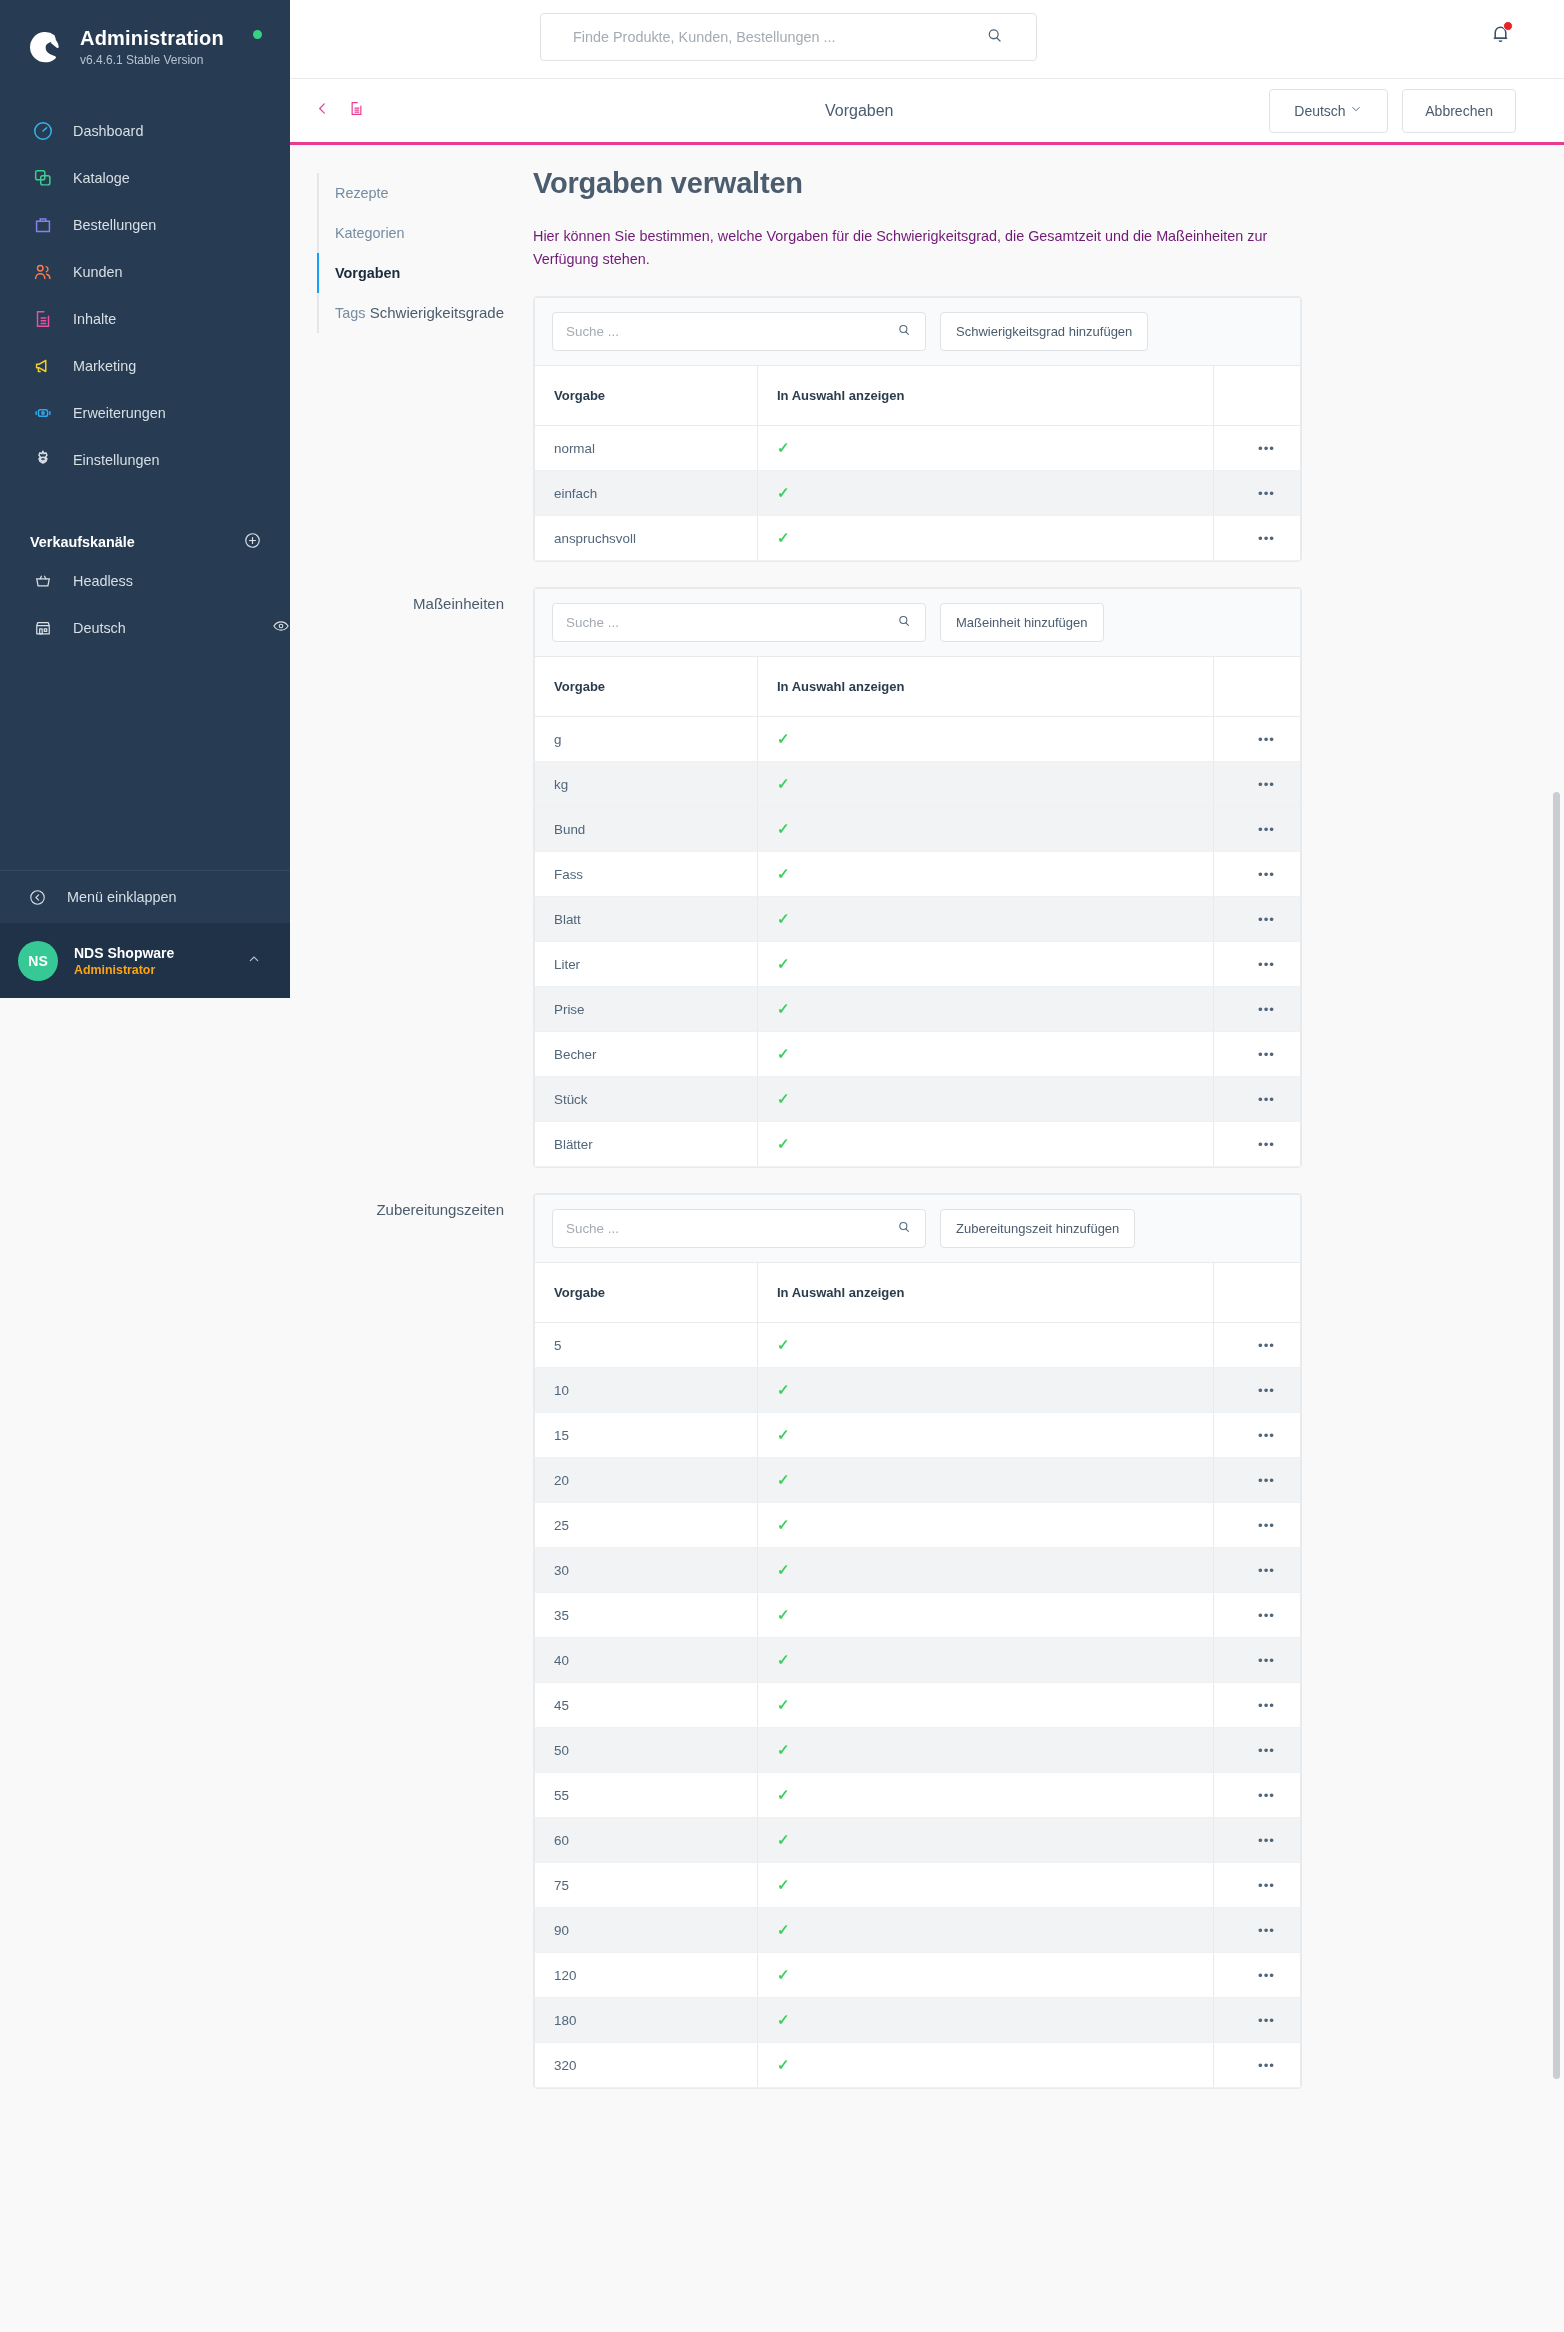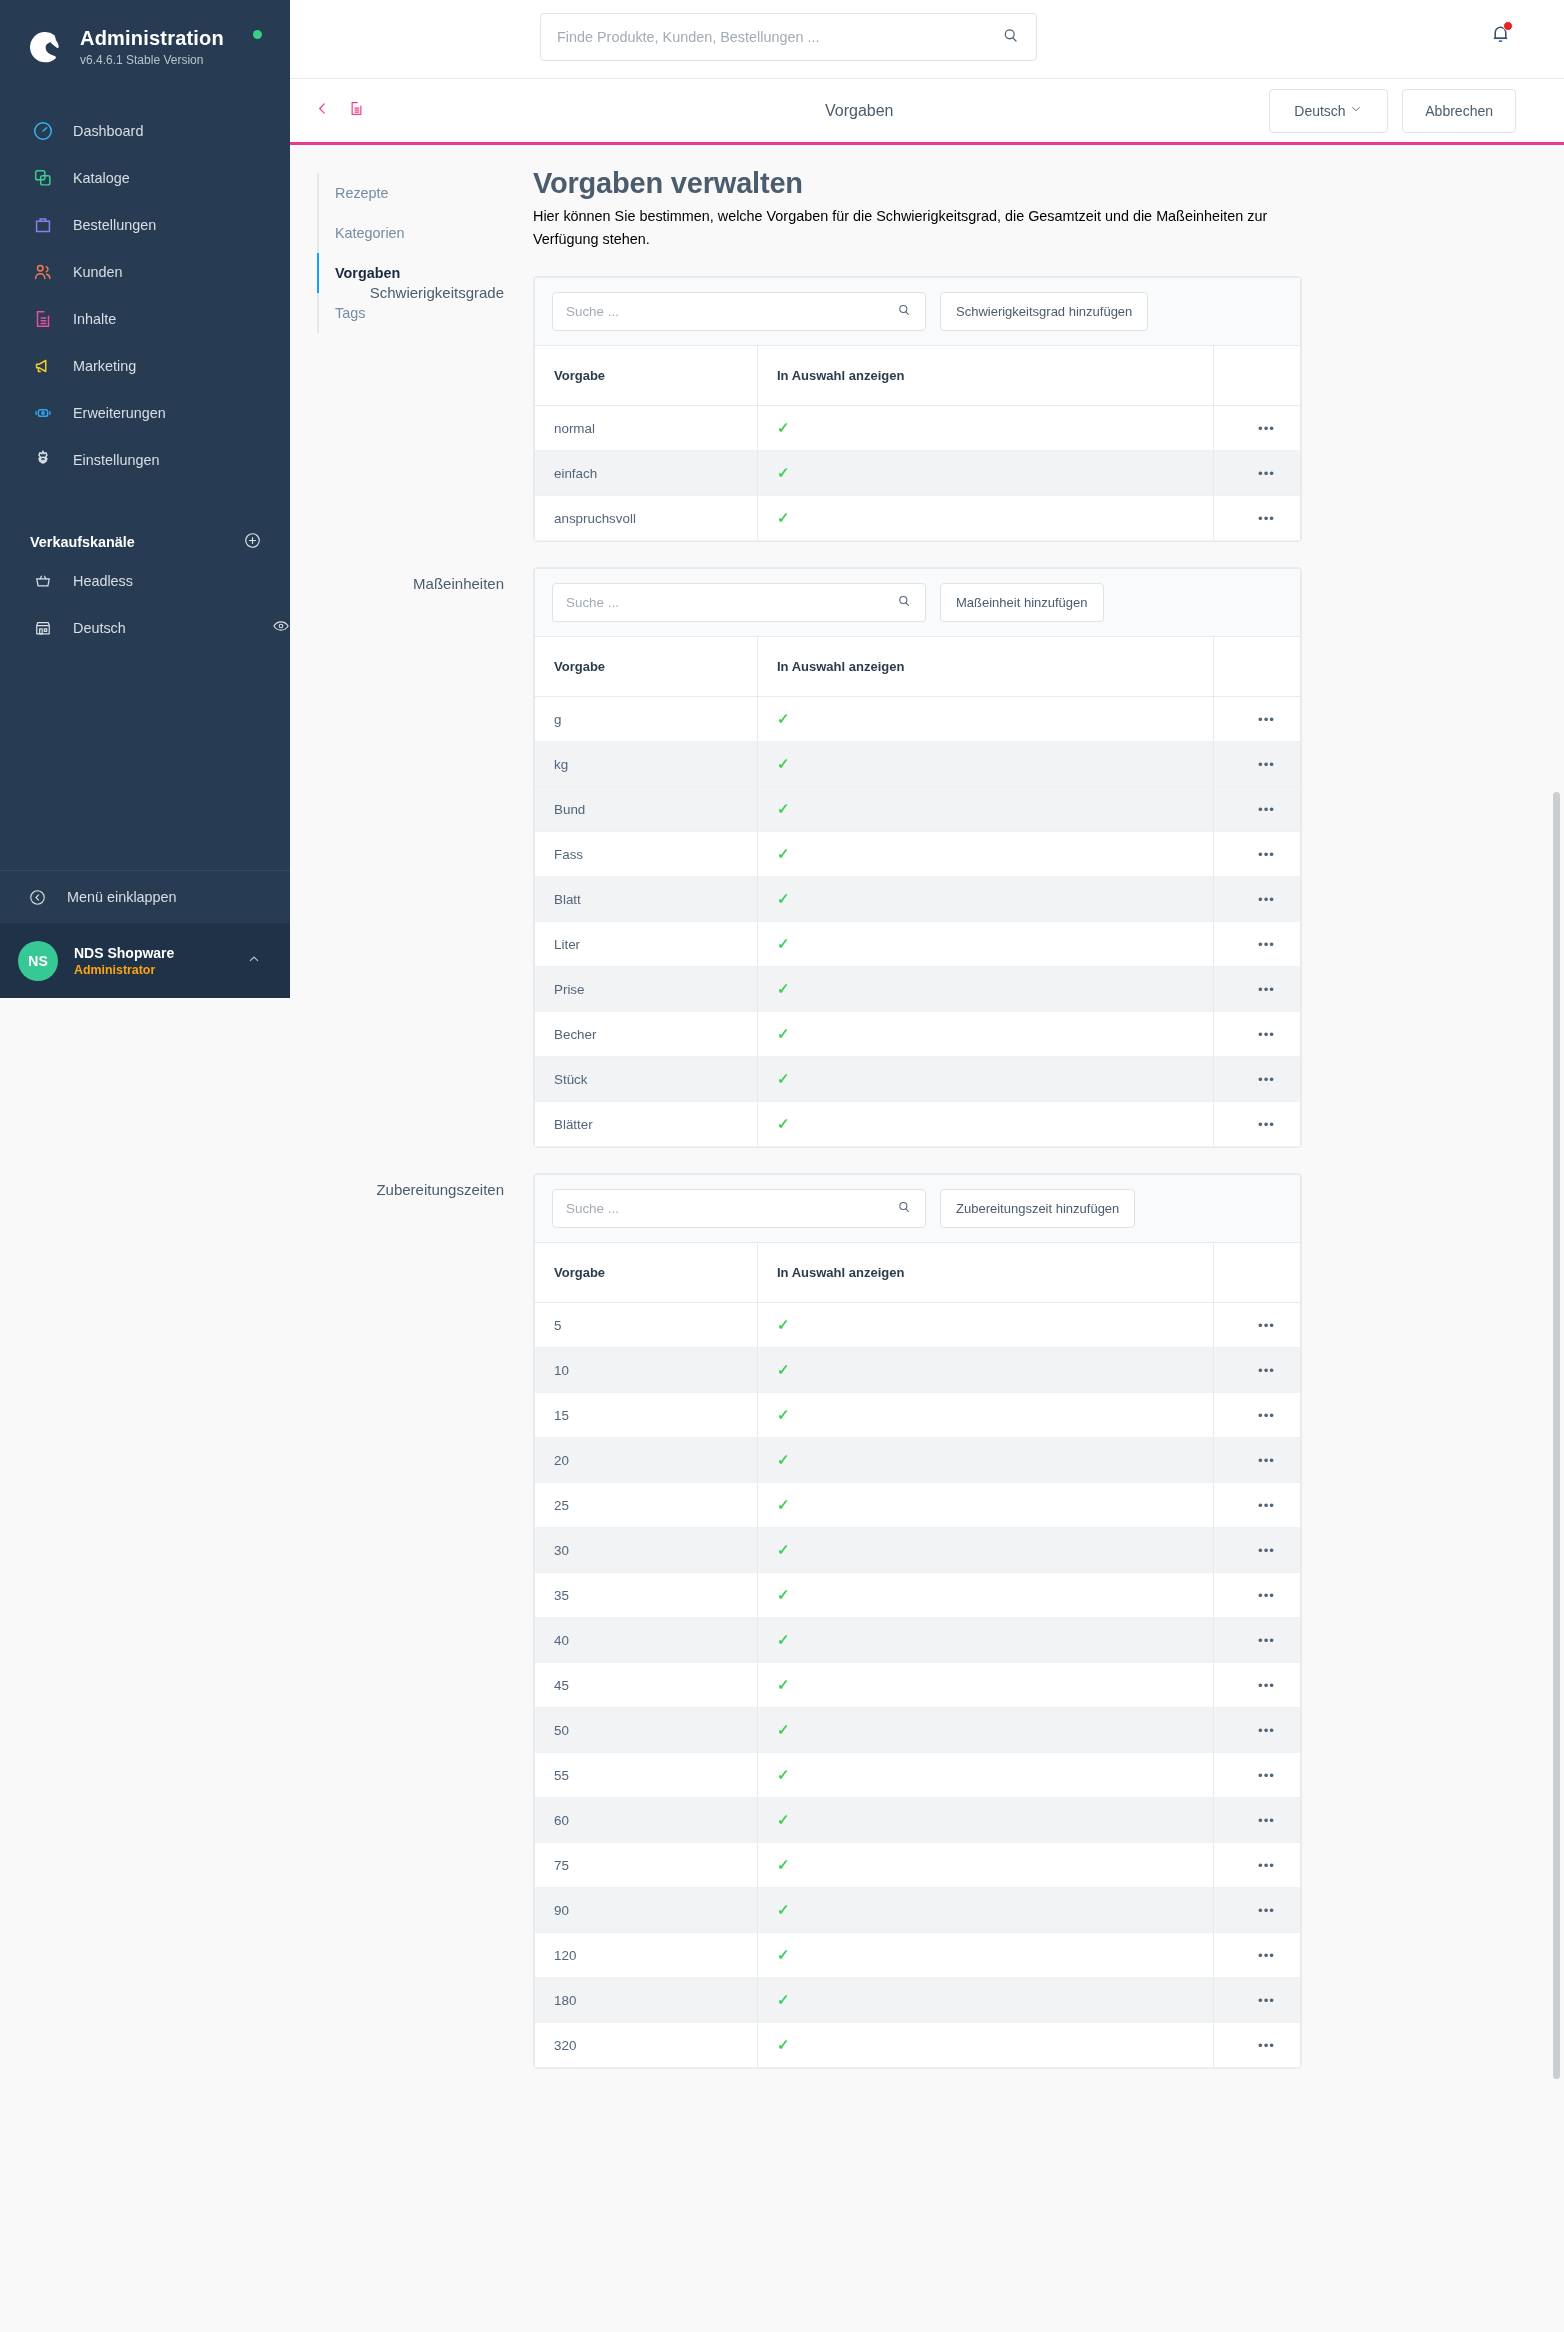--- a/index.html
+++ b/index.html
@@ -62,21 +62,21 @@
   
   .main { position: absolute; left: 290px; top: 0; right: 0; }
 
   .topbar {
     height: 79px; background: #fff; border-bottom: 1px solid #e7ebed;
     display: flex; align-items: center; position: relative;
   }
   .search-wrap { position: absolute; left: 250px; top: 13px; width: 497px; }
   .search-box {
     width: 100%; height: 48px; border: 1px solid #dfe3e6; border-radius: 4px;
-    background: #fff; display: flex; align-items: center; padding: 0 16px;
+    background: #fff; display: flex; align-items: center; padding: 0 32px;
   }
   .search-box input {
     flex: 1; border: 0; outline: none; font-family: "Liberation Sans", sans-serif;
     font-size: 14.4px; color: #52667a; background: transparent;
   }
   .search-box input::placeholder { color: #a3abb4; }
   .bell { position: absolute; right: 52px; top: 22px; cursor: pointer; }
   .bell-dot { position: absolute; right: -1px; top: -1px; width: 10px; height: 10px; border-radius: 50%; background: #e52427; border: 1.5px solid #fff; }
 
   .subbar {
@@ -103,21 +103,21 @@
   .content-nav { width: 243px; flex: 0 0 243px; padding: 28px 0 0 27px; }
   .cn-item {
     height: 40px; display: flex; align-items: center;
     padding-left: 16px; font-size: 14.4px; color: #758ca3;
     border-left: 2px solid #e4e7ea; cursor: pointer;
   }
   .cn-item.active { color: #1a2b3c; font-weight: bold; border-left: 2px solid #189eff; }
 
   .content-main { flex: 1; padding: 22px 0 0 0; position: relative; }
   .page-title { font-size: 29px; color: #4a5c6e; font-weight: bold; letter-spacing: -0.2px; }
-  .page-sub { font-size: 14.4px; color: #000000; line-height: 1.6; margin-top: 5px; max-width: 782px; }
+  .page-sub { font-size: 14.4px; color: #701a75; line-height: 1.6; margin-top: 25px; max-width: 782px; }
 
   .section { display: flex; margin-top: 25px; position: relative; }
   .section-lbl {
     width: 178px; flex: 0 0 178px; text-align: right; padding-right: 0;
     font-size: 15px; color: #4a5c6e; padding-top: 8px;
     position: absolute; left: -207px; top: 0;
   }
   .card {
     width: 769px; background: #fff; border: 1px solid #e7ebed; border-radius: 4px;
     margin-left: 0;

